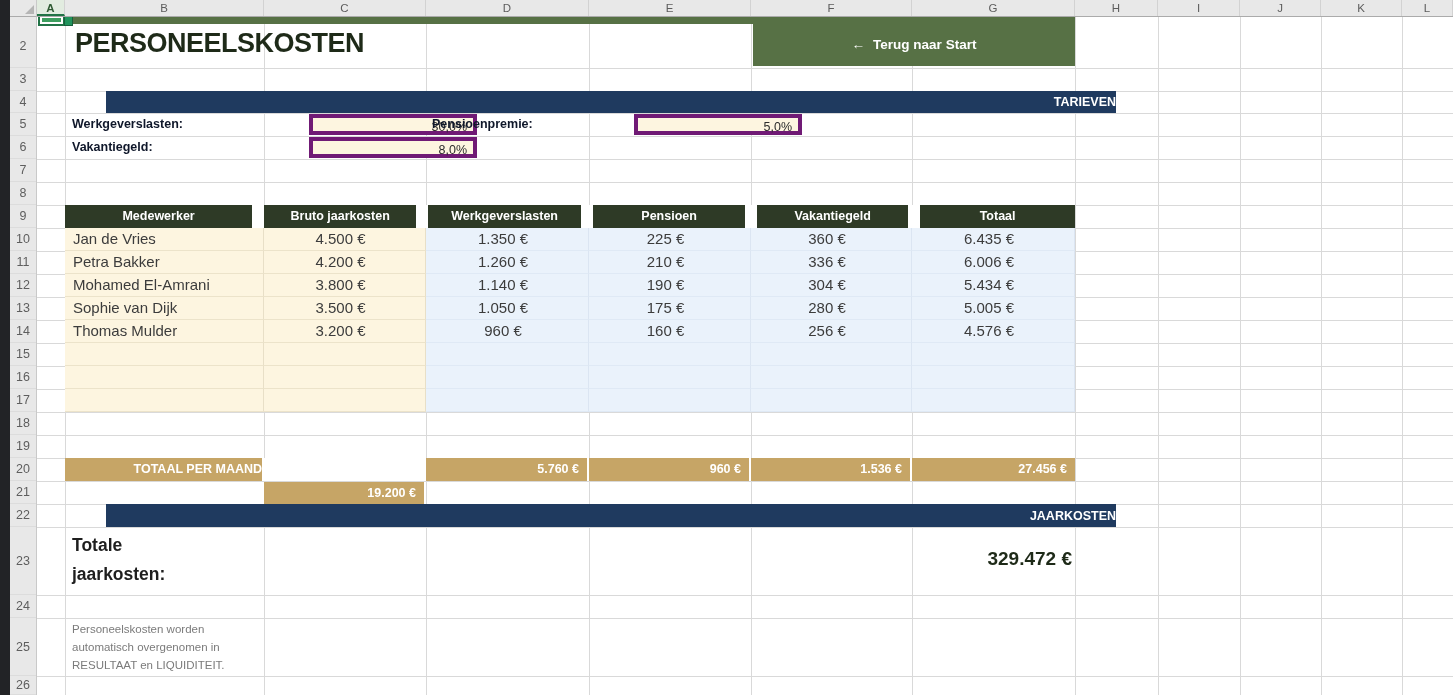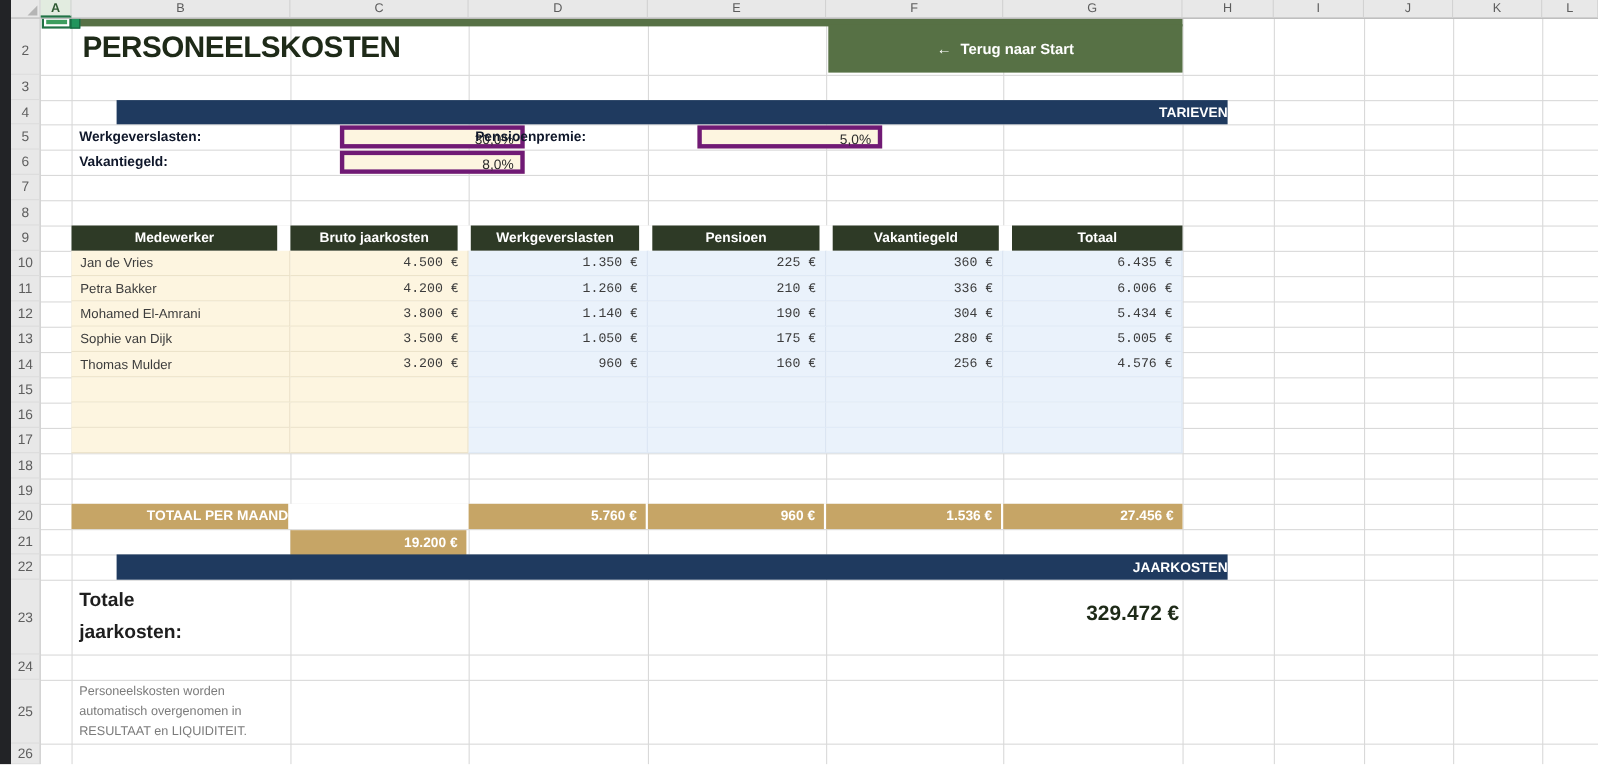--- a/index.html
+++ b/index.html
@@ -38,25 +38,25 @@
 
   
   .rate-label { position:absolute; font-size:12.5px; font-weight:bold; color:#0f172a; height:23px; line-height:23px; z-index:2; }
   .rate-cell { position:absolute; width:168px; height:21px; background:var(--cream); border:4px solid #701a75; font-size:12.5px; color:#2c2c2c; text-align:right; padding-right:6px; line-height:19px; z-index:2;margin-left:44px; }
 
   
   .thead { position:absolute; left:65px; top:205px; width:1010px; height:23px; display:flex; gap:12px; background:#fff; z-index:2; }
   .th { background:var(--headerGreen); color:#fff; font-weight:bold; font-size:12.5px; text-align:center; line-height:23px; height:23px; }
   .tbody { position:absolute; left:65px; top:228px; width:1010px; z-index:2; }
   .t-row { display:flex; height:23px; }
-  .td { height:23px; line-height:22px; font-size:12px; color:#3c3c3c; }
+  .td { height:23px; line-height:22px; font-size:15px; color:#3c3c3c; }
   .td.cream { background:var(--cream); border-right:1px solid #e8dfc7; border-bottom:1px solid #ece3ca; }
   .td.blue { background:var(--lightBlue); border-right:1px solid #dbe5f2; border-bottom:1px solid #dfe9f5; }
   .td.name { width:199px; padding-left:8px; }
-  .td.num { text-align:right; padding-right:8px;font-family:Liberation Mono, monospace; }
+  .td.num { text-align:center; padding-right:8px; }
   .w1 { width:162px; } .w2 { width:163px; } .w3 { width:162px; } .w4 { width:161px; } .w5 { width:163px; }
 
   
   .trow-total { position:absolute; left:65px; top:458px; width:1010px; height:23px; display:flex; gap:2px; background:#fff; z-index:2; }
   .tt { background:var(--tan); color:#fff; font-weight:bold; font-size:12.5px; height:23px; line-height:23px; }
   .tt.lbl { padding-left:8px; text-align:right; }
   .tt.num { text-align:right; padding-right:8px; }
 
   
   .jaar-label { position:absolute; left:72px; top:531px; width:130px; font-size:17.5px; font-weight:bold; color:#1e1e1e; line-height:29px; z-index:2; }

